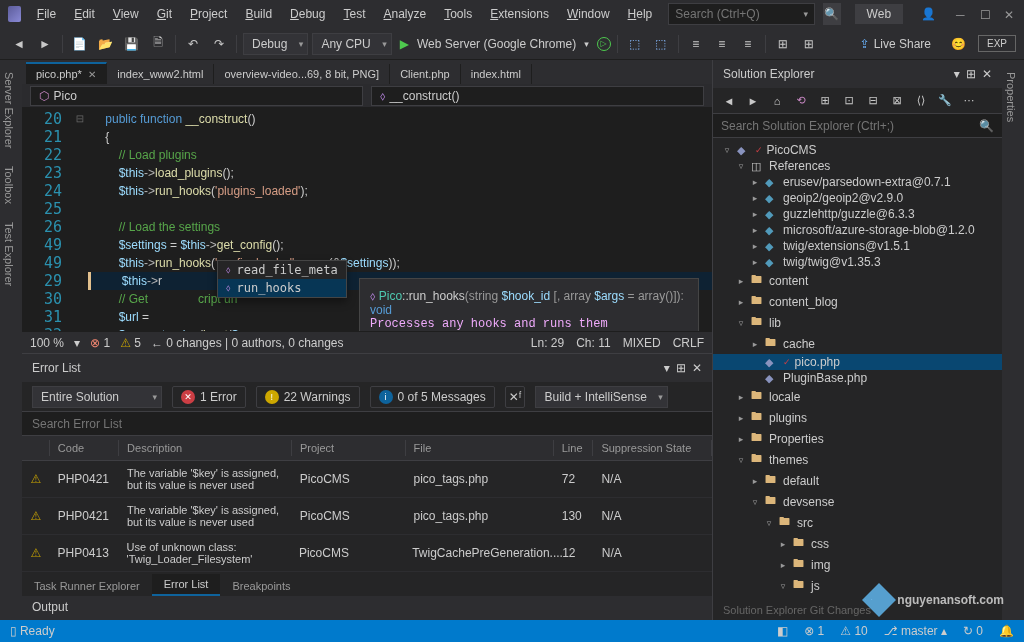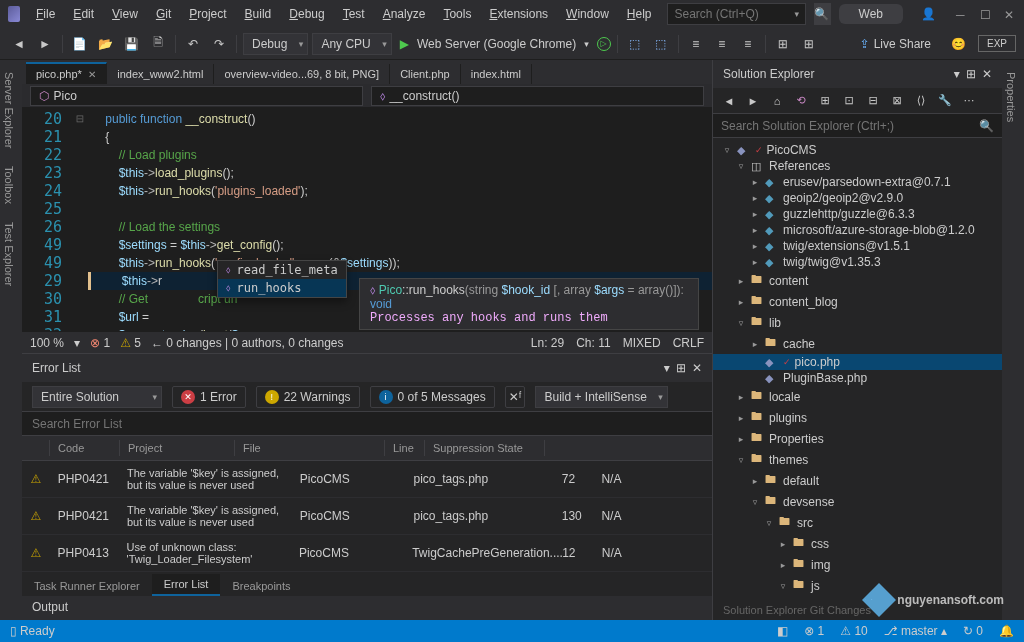--- a/index.html
+++ b/index.html
@@ -4,21 +4,21 @@
 <style>
 *{margin:0;padding:0;box-sizing:border-box;font-family:"Segoe UI",Arial,sans-serif;font-size:12px;color:#ccc}
 body{background:#1e1e1e;width:1024px;height:642px;overflow:hidden;position:relative}
 .titlebar{height:28px;background:#2d2d30;display:flex;align-items:center;padding:0 8px;gap:8px}
 .vs-icon{width:16px;height:16px;background:linear-gradient(135deg,#5c5c9a,#8a8ad6);border-radius:2px}
 .menu{display:flex;gap:2px}
 .menu-item{padding:4px 8px;cursor:pointer}
 .search-box{margin-left:auto;width:180px;height:22px;background:#1e1e1e;border:1px solid #3e3e42;display:flex;align-items:center;padding:0 6px}
 .search-box input{background:transparent;border:none;outline:none;color:#999;width:100%}
 .search-btn{width:22px;height:22px;background:#3e3e42;display:flex;align-items:center;justify-content:center}
-.web-badge{background:#3e3e42;padding:3px 20px;border-radius:6px}
+.web-badge{background:#3e3e42;padding:3px 12px;margin-left:6px;border-radius:0}
 .win-controls{display:flex;gap:12px;margin-left:12px}
 .win-btn{width:12px;height:12px;cursor:pointer;color:#999}
 .toolbar{height:32px;background:#2d2d30;border-bottom:1px solid #1e1e1e;display:flex;align-items:center;padding:0 8px;gap:4px}
 .tb-btn{width:22px;height:22px;display:flex;align-items:center;justify-content:center;cursor:pointer;color:#c8c8c8}
 .tb-sep{width:1px;height:18px;background:#3e3e42;margin:0 2px}
 .combo{height:22px;background:#333337;border:1px solid #3e3e42;padding:0 20px 0 8px;display:flex;align-items:center;position:relative;cursor:pointer;min-width:60px}
 .combo::after{content:"▾";position:absolute;right:4px;color:#999;font-size:9px}
 .play{color:#4ec94e;margin-left:4px}
 .liveshare{display:flex;align-items:center;gap:4px;margin-left:auto;padding:0 8px}
 .liveshare-icon{color:#6bb5ff}
@@ -44,21 +44,21 @@
 .var{color:#9cdcfe}
 .fn{color:#dcdcaa}
 .cmt{color:#57a64a}
 .op{color:#b4b4b4}
 .highlight-line{background:#0e2233}
 .modified{border-left:3px solid #e2c08d}
 .intellisense{position:absolute;left:195px;top:152px;background:#252526;border:1px solid #454545;box-shadow:0 4px 8px rgba(0,0,0,.4);z-index:10}
 .isi{padding:2px 8px;display:flex;align-items:center;gap:6px;font-family:Consolas,monospace;font-size:12px}
 .isi.selected{background:#073655}
 .isi .icn{color:#b180d7;font-size:10px}
-.tooltip{position:absolute;left:337px;top:170px;background:#2d2d30;border:1px solid #454545;padding:4px 10px;font-family:Consolas,monospace;font-size:12px;z-index:11;max-width:340px}
+.tooltip{position:absolute;left:337px;top:170px;background:#2d2d30;border:1px solid #454545;padding:10px 10px;font-family:Consolas,monospace;font-size:12px;z-index:11;max-width:340px}
 .tooltip .sig{color:#ccc}
 .tooltip .param{color:#4ec9b0}
 .tooltip .pvar{color:#9cdcfe}
 .tooltip .desc{color:#f0abfc;margin-top:0;font-family:Liberation Mono, monospace}
 .code-status{height:22px;background:#2d2d30;border-top:1px solid #1e1e1e;display:flex;align-items:center;padding:0 8px;font-size:11px;gap:10px;color:#999}
 .code-status .err{color:#f48771}
 .code-status .warn{color:#cca700}
 .code-status .right{margin-left:auto;display:flex;gap:12px}
 .errlist{background:#252526;border-top:1px solid #3e3e42;flex:0 0 auto}
 .errlist-hdr{height:28px;background:#2d2d30;display:flex;align-items:center;padding:0 10px;font-size:12px}
@@ -292,20 +292,21 @@
             <span>Build + IntelliSense</span>
           </div>
       </div>
       <div class="err-search">
         <input placeholder="Search Error List" style="">
       </div>
       <div class="err-table">
         <div class="err-headers" id="err-headers">
             <div class="err-col" style="width:28px"></div>
             <div class="err-col" style="width:70px">Code</div>
+            <div class="err-col" style="width:175px">Description</div>
             <div class="err-col" style="width:115px">Project</div>
             <div class="err-col" style="width:150px">File</div>
             <div class="err-col" style="width:40px">Line</div>
             <div class="err-col" style="width:120px">Suppression State</div>
           </div>
         <div id="err-rows">
             <div class="err-row">
               <div class="sev" style="width:28px">⚠</div>
               <div style="width:70px;padding:0 8px">PHP0421</div>
               <div style="width:175px;padding:0 8px;font-size:11px">The variable '$key' is assigned, but its value is never used</div>

